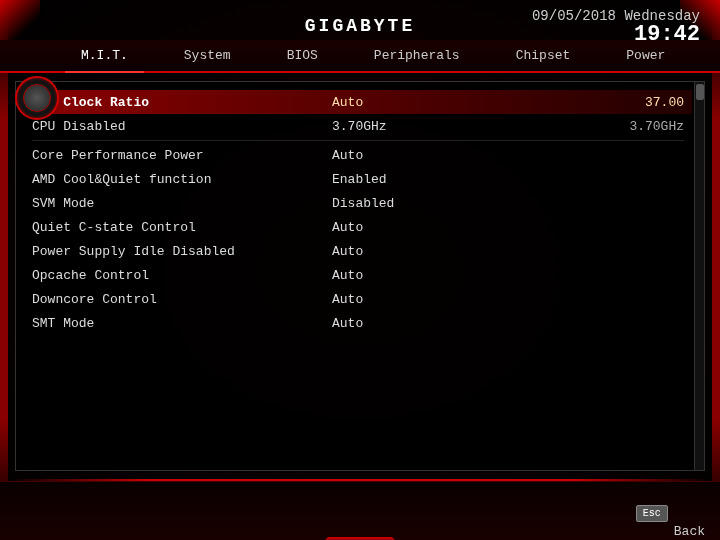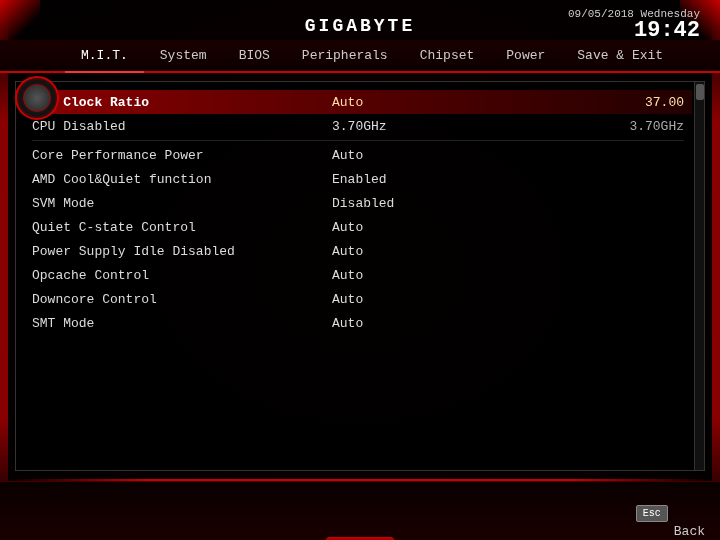--- a/index.html
+++ b/index.html
@@ -79,21 +79,21 @@
     }
 
     .datetime {
       position: absolute;
       right: 20px;
       top: 8px;
       text-align: right;
     }
     .datetime-date {
       color: #cccccc;
-      font-size: 11px;
+      font-size: 14px;
       margin-left: 8px;
     }
     .datetime-time {
       color: #ffffff;
       font-size: 22px;
       font-weight: bold;
       line-height: 1;
     }
 
     
@@ -124,20 +124,21 @@
     
     .navbar {
       position: relative;
       z-index: 10;
       display: flex;
       align-items: center;
       margin-top: 4px;
       padding-left: 65px;
       border-bottom: 2px solid #cc0000;
       background: linear-gradient(to bottom, #1a0000, #0d0000);
+      gap: 24px;
     }
 
     .nav-item {
       color: #cccccc;
       font-size: 13px;
       padding: 8px 16px;
       cursor: pointer;
       position: relative;
       white-space: nowrap;
     }

